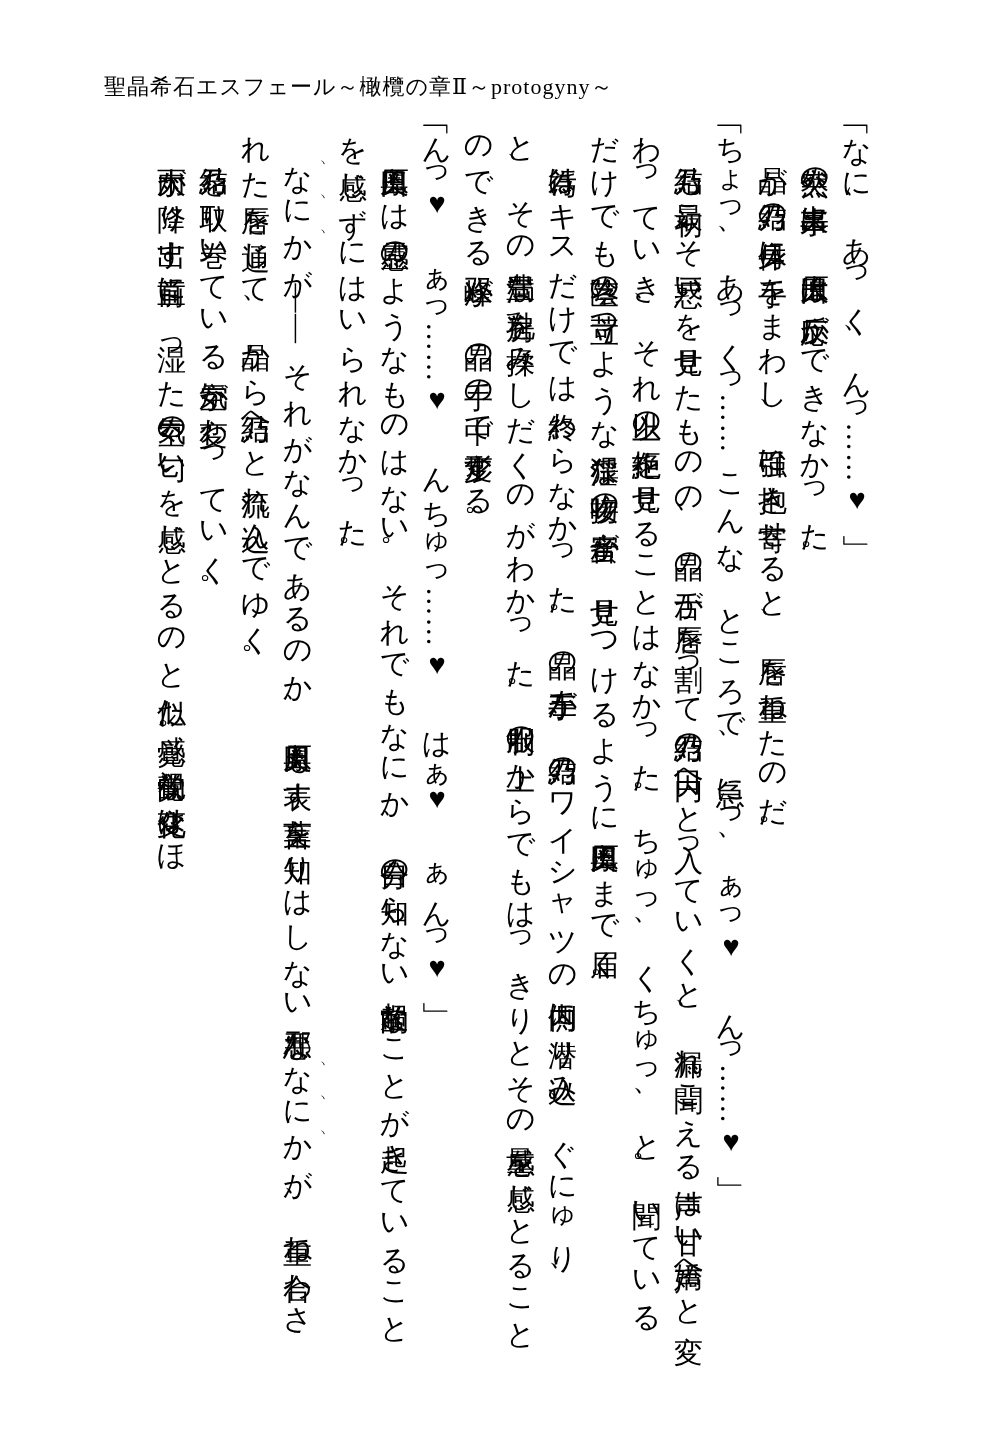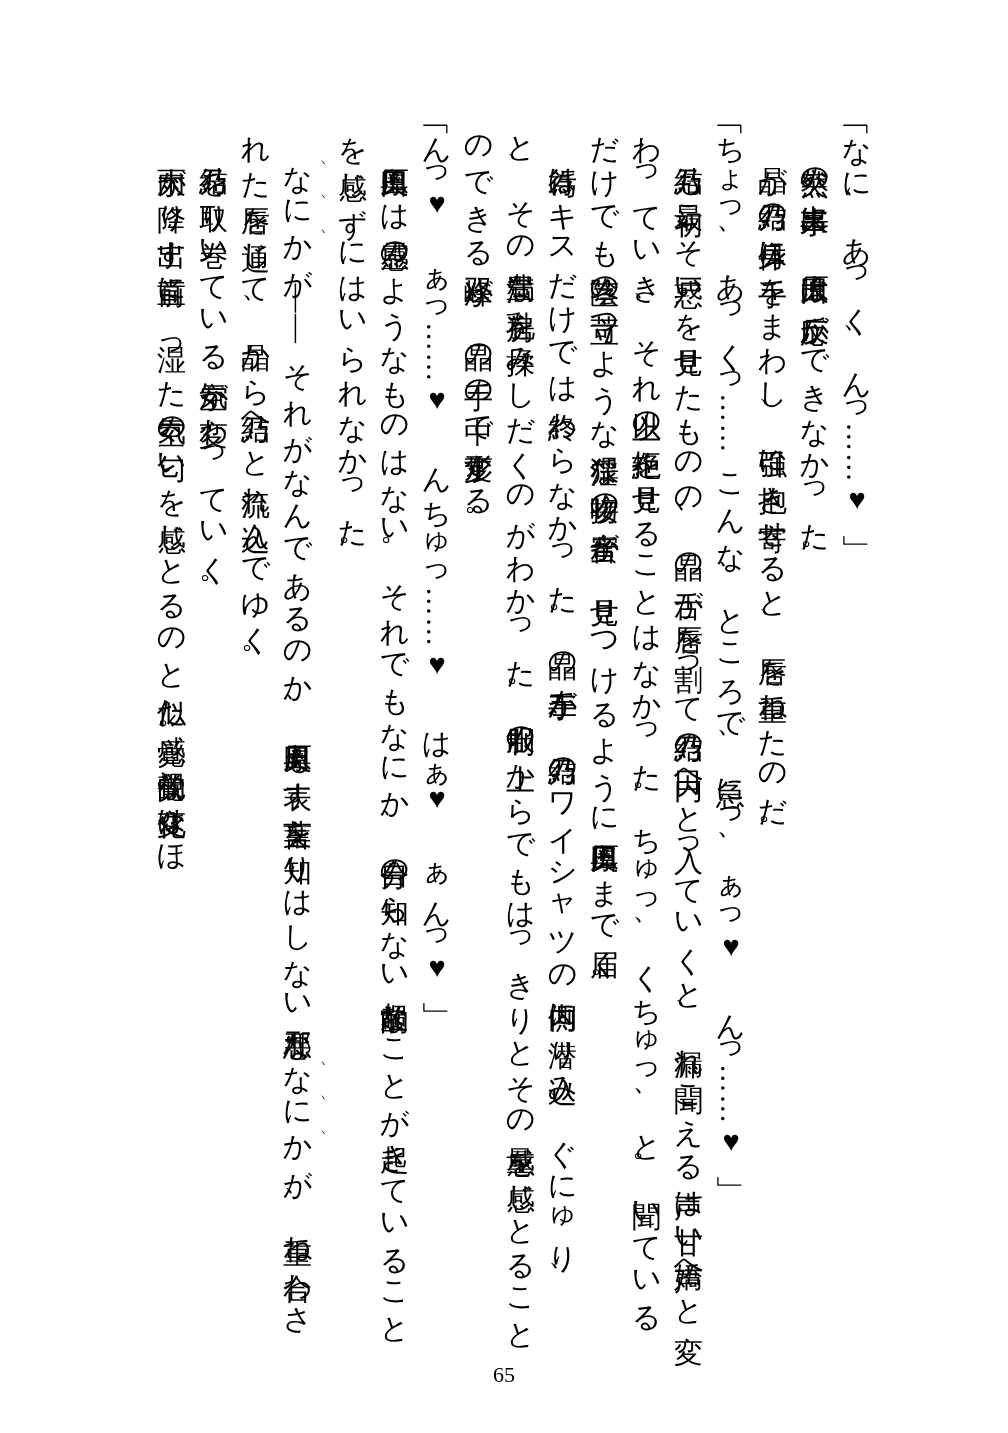--- a/index.html
+++ b/index.html
@@ -48,30 +48,30 @@
     width: 1008px;
     text-align: center;
     font-size: 22px;
   }
 </style>
 </head>
 <body>
 
 <div class="page">
 
+  <div class="running-head">聖晶希石エスフェール～橄欖の章Ⅱ～protogyny～</div>
 
   <div class="text-body">
     <p class="para">「なに、あっく、んっ……♥」</p>
     <p class="para indent">突然の出来事に、大原田は反応ができなかった。</p>
     <p class="para indent">晶が結乃の身体に手をまわし、強引に抱き寄せると、唇を重ねたのだ。</p>
     <p class="para">「ちょっ、あっくっ……こんな、ところで、急にっ、ぁっ♥　んっ……♥」</p>
     <p class="para indent">結乃も最初こそ戸惑いを見せたものの、晶の舌が唇を割って結乃の口内へと入っていくと、漏れ聞こえる声は甘い嬌声へと変わっていき、それ以上の拒絶を見せることはなかった。ちゅっ、くちゅっ、と。聞いているだけでも陰茎の苛立つような淫猥な接吻の蜜音が、見せつけるように奥原田にまで届く。</p>
     <p class="para indent">行為はキスだけでは終わらなかった。晶の左手が、結乃のワイシャツの内側に潜り込み、ぐにゅり、と、その豊満な乳房を揉みしだくのがわかった。制服の上からでもはっきりとその量感を感じとることのできる双峰が、晶の手の中で変形する。</p>
     <p class="para">「んっ♥　ぁっ……♥　んちゅっ……♥　はぁ♥　ぁんっ♥」</p>
     <p class="para indent">奥原田には霊感のようなものはない。それでもなにか、自分の知らない超常的なことが起きていることを感じずにはいられなかった。</p>
     <p class="para indent"><span class="emph">なにか</span><span>が――それがなんであるのか、奥原田も表す言葉を知りはしない邪悪な</span><span class="emph">なにか</span><span>が、重ね合わされた唇を通じて、晶から結乃へと流れ込んでゆく。</span></p>
     <p class="para indent">結乃を取り巻いている空気が変わっていく。</p>
     <p class="para indent">大雨が降り出す直前に、湿った空気の匂いを感じとるのと似た感覚。視覚的な変化はほ</p>
   </div>
 
-  <div class="page-number">65</div>
 
 </div>
 
 </body></html>

